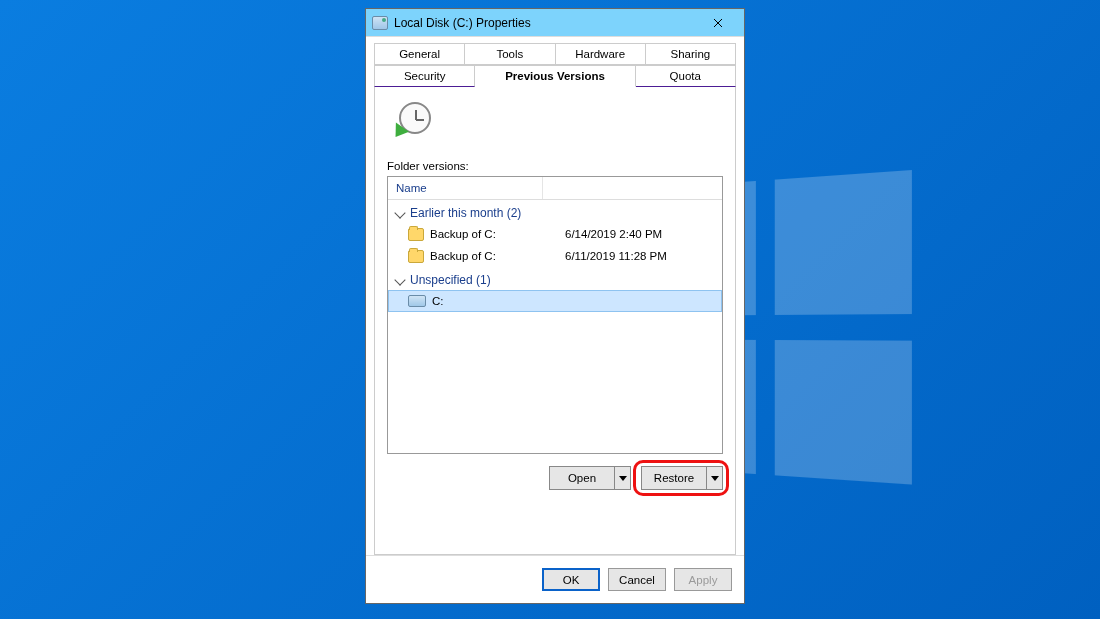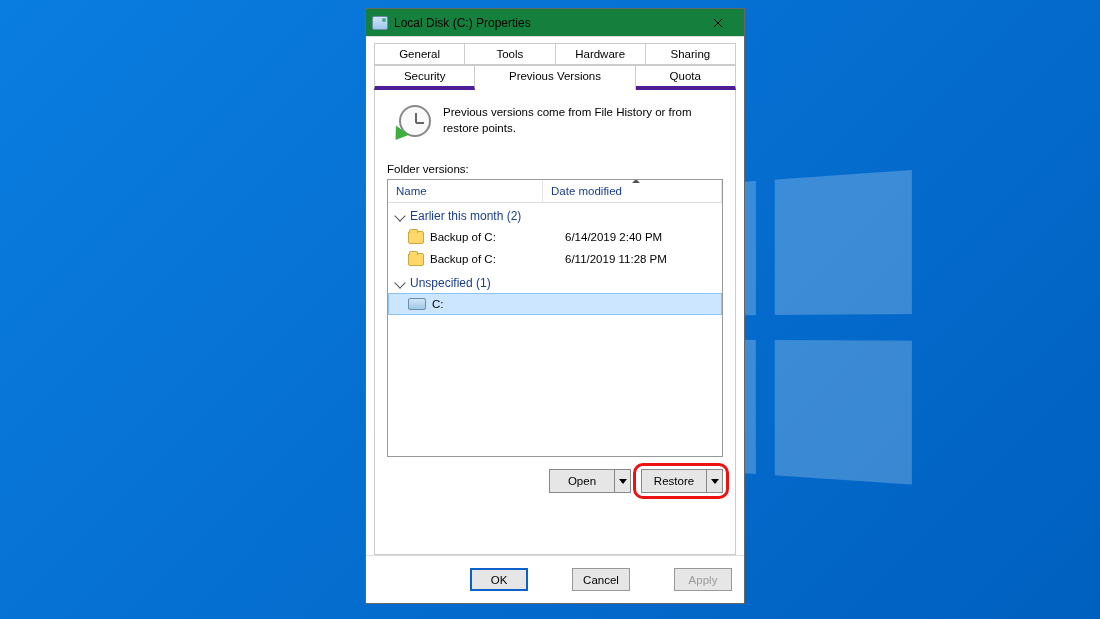--- a/index.html
+++ b/index.html
@@ -41,21 +41,21 @@
     border: 1px solid #666;
     display: flex;
     flex-direction: column;
   }
   .titlebar {
     height: 28px;
     display: flex;
     align-items: center;
     padding: 0 6px;
     border-bottom: 1px solid #ddd;
-    background: #15803d;
+    background: #7dd3fc;
   }
   .titlebar .drive-icon {
     width: 16px; height: 14px;
     background: linear-gradient(#cfe3f5,#9fc6e8);
     border: 1px solid #6a8ca8;
     border-radius: 2px;
     margin-right: 6px;
     position:relative;
   }
   .titlebar .drive-icon::after{
@@ -80,22 +80,22 @@
     font-size: 11.5px;
     padding: 4px 0 4px 0;
     border: 1px solid #ccc;
     background: #fff;
     border-bottom: none;
     cursor: pointer;
     position:relative;
   }
   .tab-row.top .tab { border-bottom: 1px solid #ccc; }
   .tab + .tab { border-left: none; }
-  .tab.active { background: #fff; border-bottom: 1px solid #fff; z-index:2;}
-  .tab-row.bottom .tab:not(.active){ border-bottom:4px solid #4c1d95;}
+  .tab.active { background: #fff; border-bottom: 1px solid #fff; z-index:2;font-weight:bold;}
+  .tab-row.bottom .tab:not(.active){ border-bottom:1px solid #4c1d95;}
   .tab-panel {
     border: 1px solid #ccc;
     border-top: none;
     padding: 12px 12px 10px 12px;
     margin-top: -1px;
     background: #fff;
     flex: 1;
     display:flex;
     flex-direction:column;
   }
@@ -170,21 +170,21 @@
   .split-btn .arr{width:16px;border-left:1px solid #888;display:flex;align-items:center;justify-content:center;}
   .split-btn .arr::after{content:"";border-left:4px solid transparent;border-right:4px solid transparent;border-top:5px solid #000;}
   .highlight{
     border:3px solid #e11;border-radius:10px;position:absolute;pointer-events:none;
   }
   .bottom-bar{
     display:flex;justify-content:flex-end;gap:8px;padding:12px 12px;border-top:1px solid #ddd;
   }
   .btn{
     width:58px;height:23px;border:1px solid #999;background:#e6e6e6;font-size:11.5px;cursor:pointer;
-    display:flex;align-items:center;justify-content:center;margin-left:36px;
+    display:flex;align-items:center;justify-content:center;
   }
   .btn.default{border:2px solid #0a62c9;}
   .btn.disabled{color:#9a9a9a;cursor:default;}
 </style>
 </head>
 <body>
 
 <div class="bg-logo">
   <div></div>
     <div></div>
@@ -215,29 +215,27 @@
       <div class="tab active" style="flex:1.6">Previous Versions</div>
       <div class="tab">Quota</div>
     </div>
 
     <div class="tab-panel">
       <div class="info-row">
         <div class="history-icon">
           <div class="clock"></div>
             <div class="arrow"></div>
         </div>
-        <div class="info-text">Previous versions come from File History or from restore points.</div>
       </div>
 
       <div class="section-label">Folder versions:</div>
 
       <div class="listbox">
         <div class="list-header">
           <div class="col col-name">Name</div>
-          <div class="col col-date">Date modified</div>
         </div>
 
         <div class="group-header">
           <span class="chev"></span>
           <span>Earlier this month (2)</span>
         </div>
         <div class="list-row">
           <span class="folder-ico"></span>
           <span class="cell-name">Backup of C:</span>
           <span class="cell-date">6/14/2019 2:40 PM</span>

